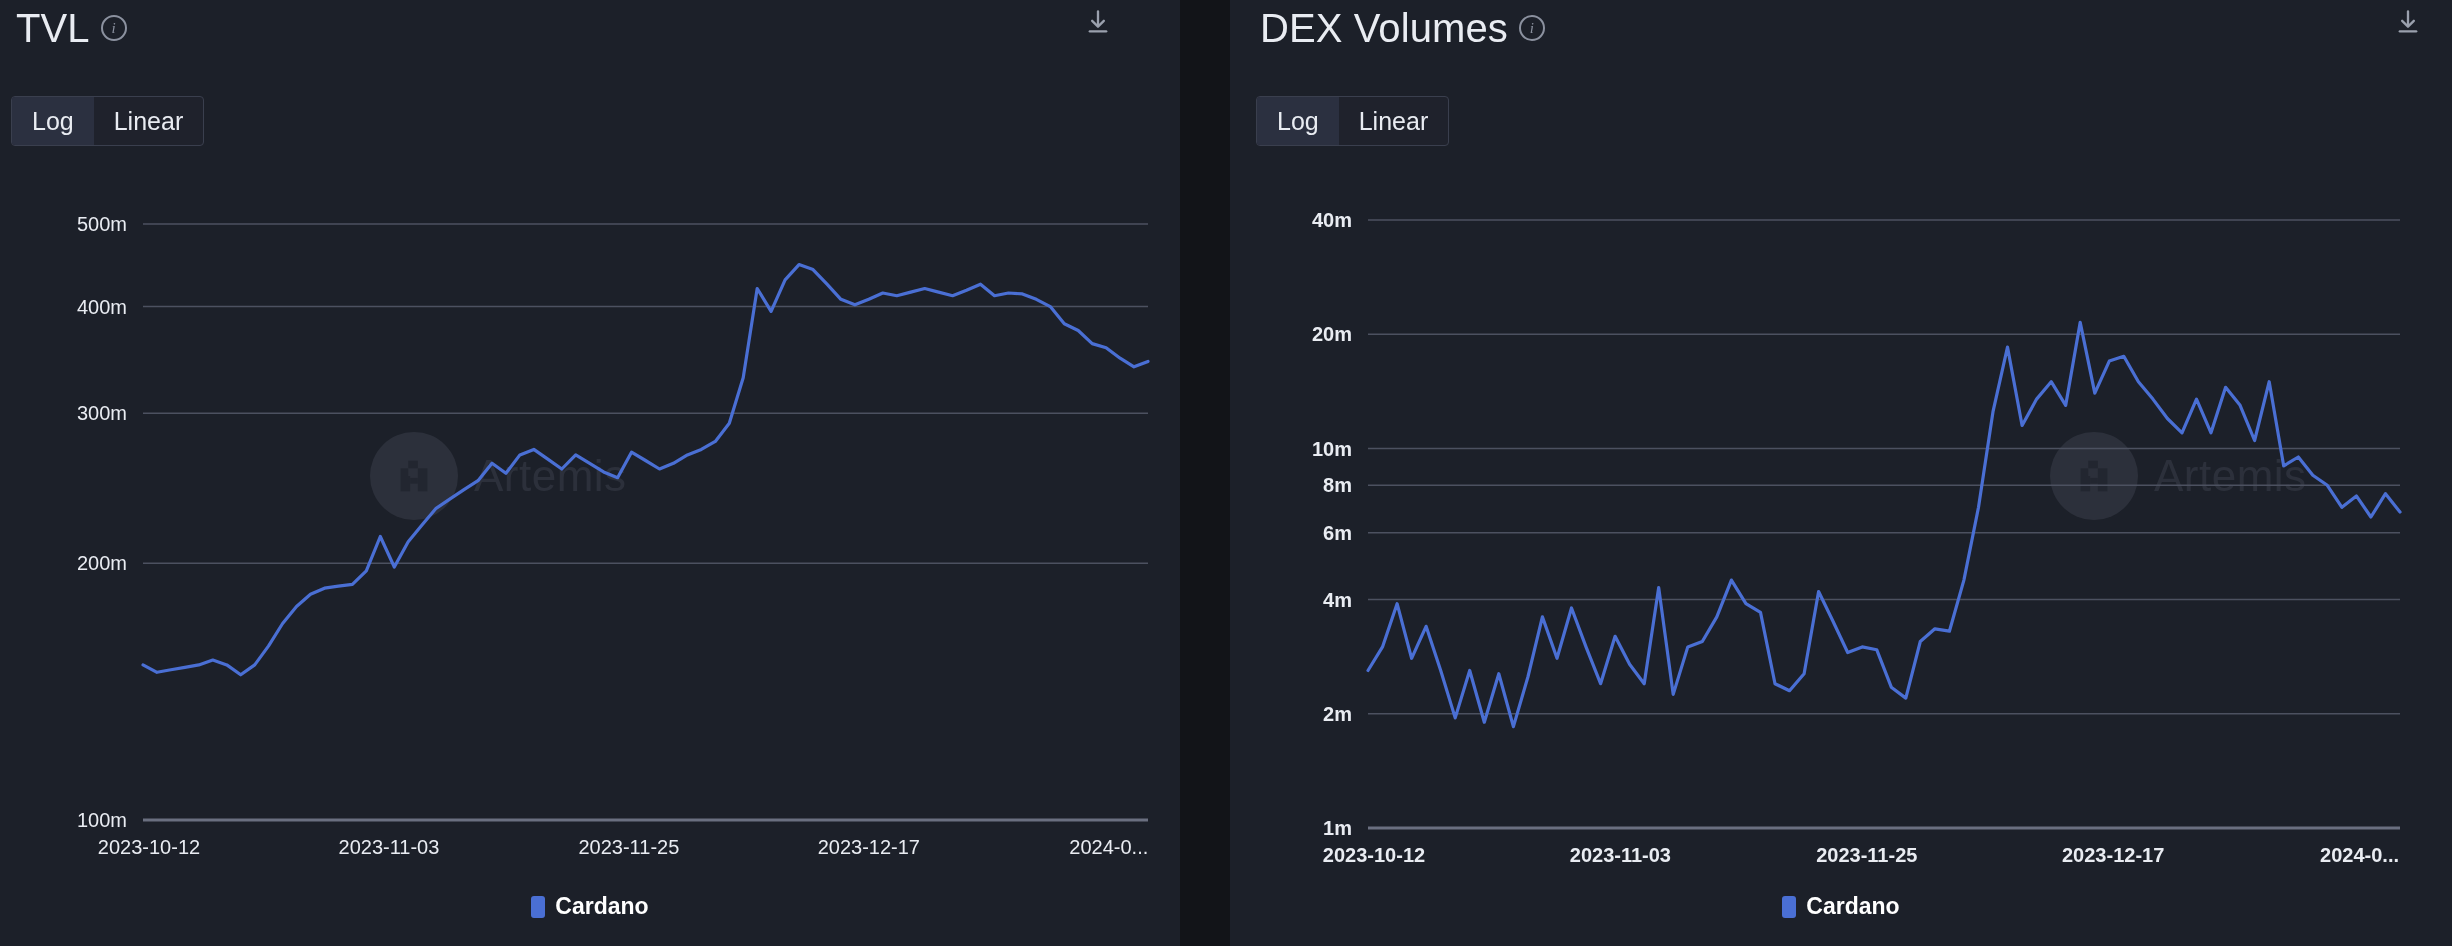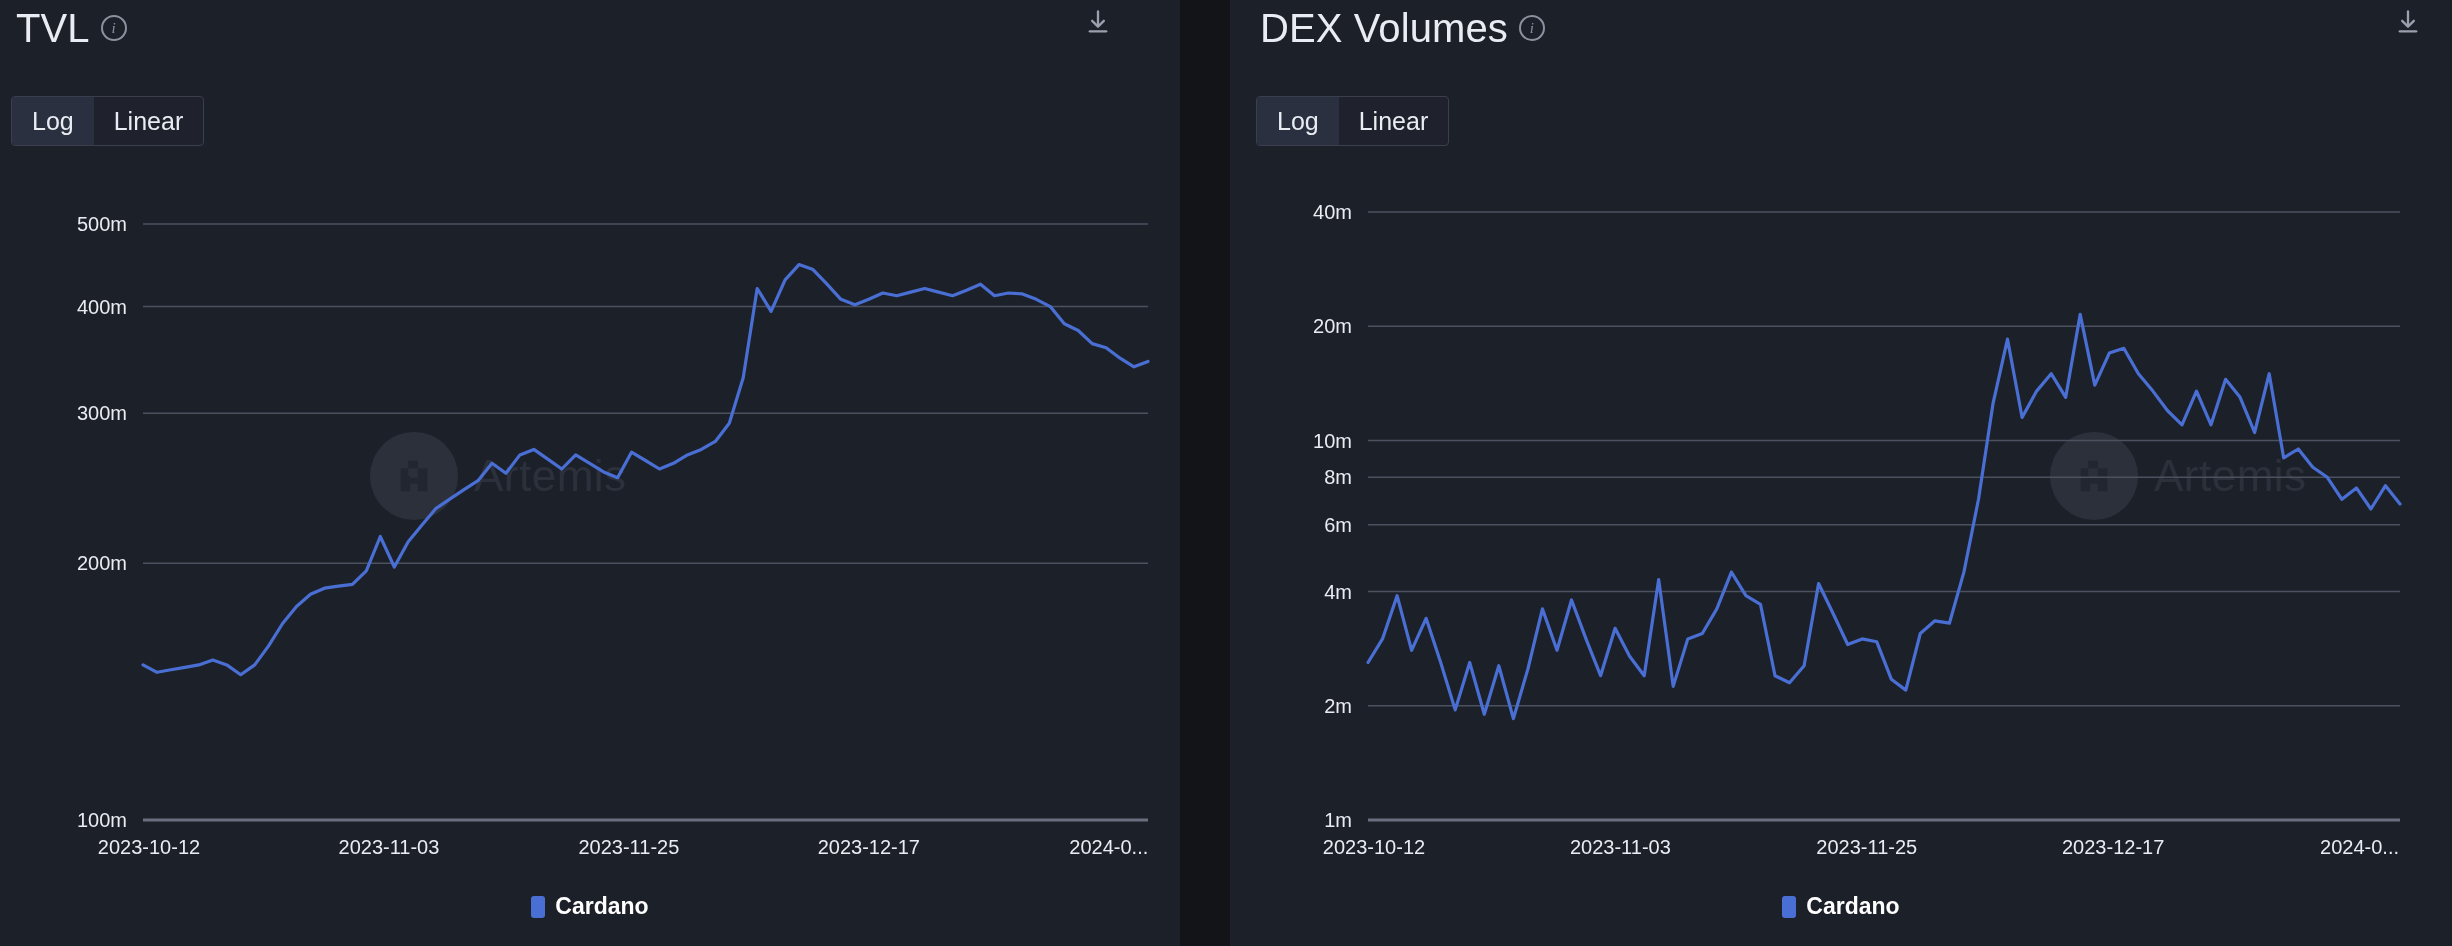--- a/index.html
+++ b/index.html
@@ -236,21 +236,21 @@
           <rect x="9" y="4" width="5" height="4"></rect>
           <rect x="5" y="8" width="4" height="4"></rect>
           <rect x="14" y="8" width="5" height="12"></rect>
           <rect x="5" y="12" width="5" height="8"></rect>
           <rect x="10" y="13" width="4" height="3"></rect>
         </svg>
       </div>
       <div class="wm-text">Artemis</div>
     </div>
 
-    <div class="plot" style="left:0; top:160px;">
+    <div class="plot" style="left:0; top:168px;font-weight:bold;">
       <svg width="1222" height="720" id="svg-dex">
           <line x1="138" x2="1170" y1="52.04782053600035" y2="52.04782053600035" class="gridline"></line>
           <text x="122" y="59.04782053600035" class="ytick">40m</text>
           <line x1="138" x2="1170" y1="166.28314439316472" y2="166.28314439316472" class="gridline"></line>
           <text x="122" y="173.28314439316472" class="ytick">20m</text>
           <line x1="138" x2="1170" y1="280.51846825032914" y2="280.51846825032914" class="gridline"></line>
           <text x="122" y="287.51846825032914" class="ytick">10m</text>
           <line x1="138" x2="1170" y1="317.29402842850686" y2="317.29402842850686" class="gridline"></line>
           <text x="122" y="324.29402842850686" class="ytick">8m</text>
           <line x1="138" x2="1170" y1="364.7059715714932" y2="364.7059715714932" class="gridline"></line>

